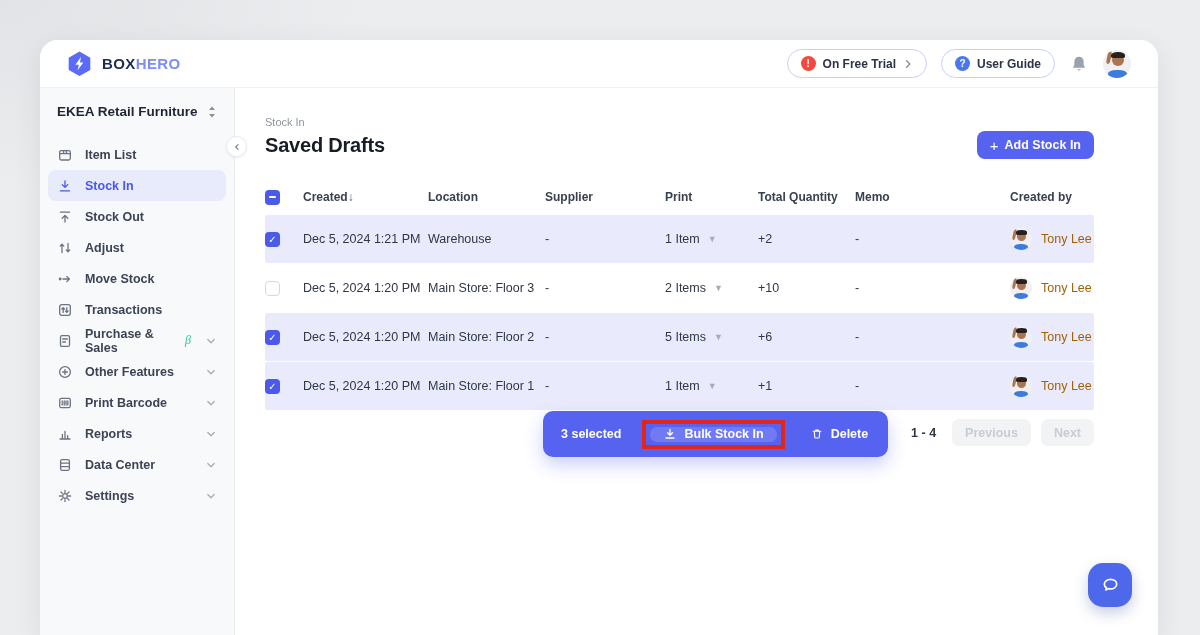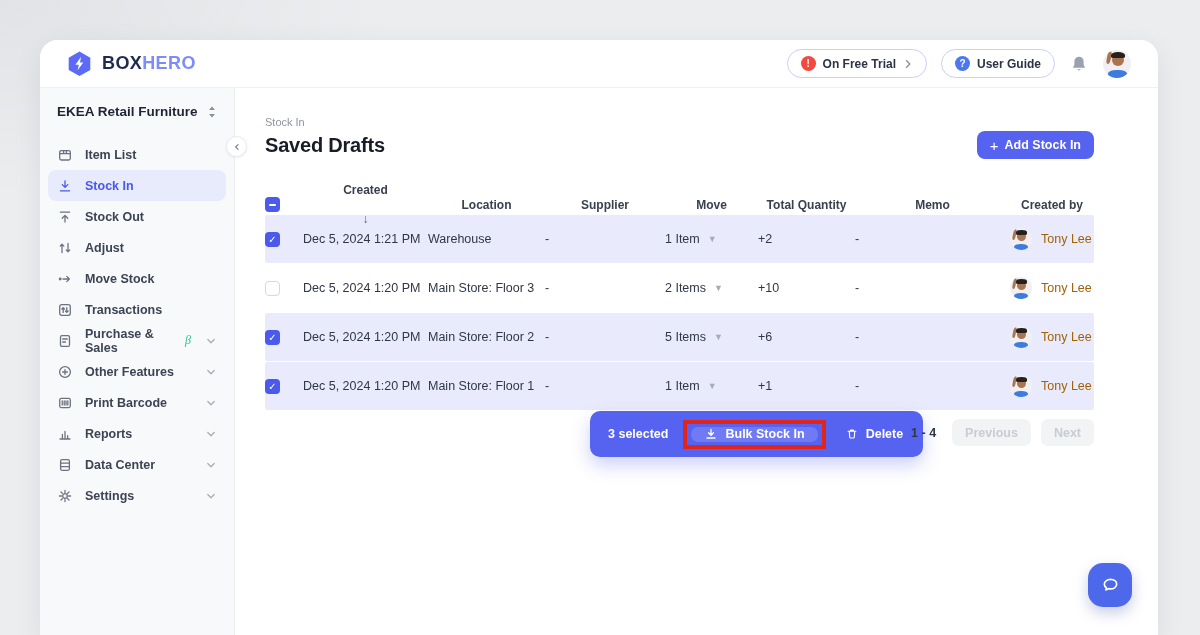--- a/index.html
+++ b/index.html
@@ -14,21 +14,21 @@
     background:#fff; border-radius:18px 18px 0 0;
     box-shadow:0 8px 30px rgba(20,25,40,.08);
     display:flex; flex-direction:column; overflow:hidden;
   }
   
   .topbar{ height:48px; flex:0 0 48px; display:flex; align-items:center;
     justify-content:space-between; padding:0 27px 0 26px; background:#fff;
     border-bottom:1px solid #EEF0F3; }
   .logo{ display:flex; align-items:center; gap:9px; cursor:pointer; }
   .logo svg{ width:27px; height:27px; }
-  .logo-text{ font-size:18px; letter-spacing:.4px; font-weight:700; }
+  .logo-text{ font-size:15px; letter-spacing:.4px; font-weight:700; }
   .logo-text .b1{ color:#1D2B4E; }
   .logo-text .b2{ color:#7D8CF8; }
   .topbar-right{ display:flex; align-items:center; gap:14px; }
   .pill{ display:flex; align-items:center; gap:7px; height:29px; padding:0 13px;
     border:1px solid #C9CFF8; border-radius:15px; background:#fff;
     font-size:12px; font-weight:700; color:#2B3345; cursor:pointer;
     font-family:inherit; }
   .badge-dot{ width:15px; height:15px; border-radius:50%; color:#fff;
     font-size:10px; font-weight:700; display:flex; align-items:center;
     justify-content:center; }
@@ -89,21 +89,21 @@
     display:flex; align-items:center; gap:6px; cursor:pointer;
     font-family:inherit; }
   .btn-primary .plus{ font-size:15px; font-weight:400; line-height:1; }
   
   .table{ margin-top:24px; width:829px; }
   .trow{ display:grid;
     grid-template-columns:38px 125px 117px 120px 93px 97px 155px 1fr;
     align-items:center; }
   .thead{ height:28px; margin-bottom:4px; }
   .th{ font-size:12px; font-weight:700; color:#39404F; display:flex;
-    align-items:center; gap:15px;flex-direction:column; }
+    align-items:center; gap:0; }
   .sort-arrow{ font-size:12px; color:#596070; font-weight:400; }
   .drow{ height:48px; margin-bottom:1px; border-radius:2px; font-size:12.5px;
     color:#2F3747; cursor:pointer; }
   .drow.selected{ background:#E9EBFC; }
   .cell{ display:flex; align-items:center; gap:5px; }
   .caret{ color:#A6ACB8; font-size:9px; margin-left:3px; }
   .qty{ font-weight:500; }
   .byline{ gap:9px; }
   .byline .name{ font-size:12.5px; color:#a16207; }
   
@@ -111,22 +111,22 @@
     align-items:center; justify-content:center; cursor:pointer; }
   .cb.empty{ background:#fff; border:1.5px solid #D5D8DE; }
   .cb.checked{ background:#4B5AEA; color:#fff; font-size:10px; }
   .cb.checked::after{ content:"✓"; font-weight:700; }
   .cb.ind{ background:#4B5AEA; }
   .cb.ind::after{ content:""; width:7px; height:2px; background:#fff;
     border-radius:1px; }
   
   .actions-row{ position:relative; height:46px; margin-top:1px; width:829px; }
   .sel-bar{ position:absolute; left:278px; top:0; height:46px; border-radius:10px;
-    background:#5662F0; display:flex; align-items:center; gap:9px;
-    padding:0 10px 0 18px; box-shadow:0 8px 18px rgba(86,98,240,.30);margin-left:47px; }
+    background:#5662F0; display:flex; align-items:center; gap:15px;
+    padding:0 10px 0 18px; box-shadow:0 8px 18px rgba(86,98,240,.30); }
   .sel-count{ color:#fff; font-size:12.5px; font-weight:600; margin-right:6px;
     white-space:nowrap; }
   .annot{ border:4px solid #E1251B; padding:3px 4px; }
   .bar-btn{ border:none; border-radius:7px; color:#fff; font-size:12.5px;
     font-weight:600; display:flex; align-items:center; gap:7px;
     cursor:pointer; font-family:inherit; white-space:nowrap; }
   .bar-btn svg{ width:14px; height:14px; }
   .bar-btn.bulk{ background:#707AF3; height:15px; padding:0 13px; }
   .bar-btn.del{ background:transparent; height:29px; padding:0 10px; }
   .pagination{ position:absolute; right:0; top:8px; display:flex;
@@ -360,21 +360,21 @@
 
         <div class="table">
           <div class="trow thead">
             <span class="cb ind"></span>
             <span class="th">
                 <span>Created</span>
                 <span class="sort-arrow">↓</span>
               </span>
             <span class="th">Location</span>
             <span class="th">Supplier</span>
-            <span class="th">Move</span>
+            <span class="th">Print</span>
             <span class="th">Total Quantity</span>
             <span class="th">Memo</span>
             <span class="th">Created by</span>
           </div>
           <div class="tbody">
   <div class="trow drow selected">
     <span class="cb checked"></span>
     <span class="cell">Dec 5, 2024 1:21 PM</span>
     <span class="cell">Warehouse</span>
     <span class="cell">-</span>

